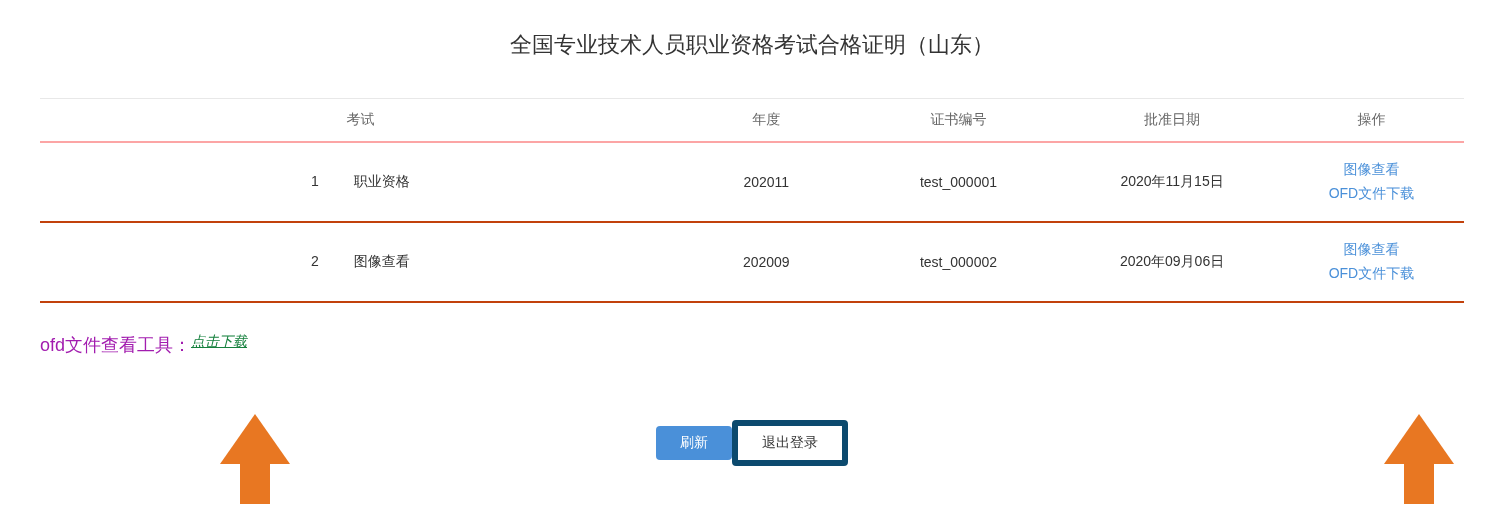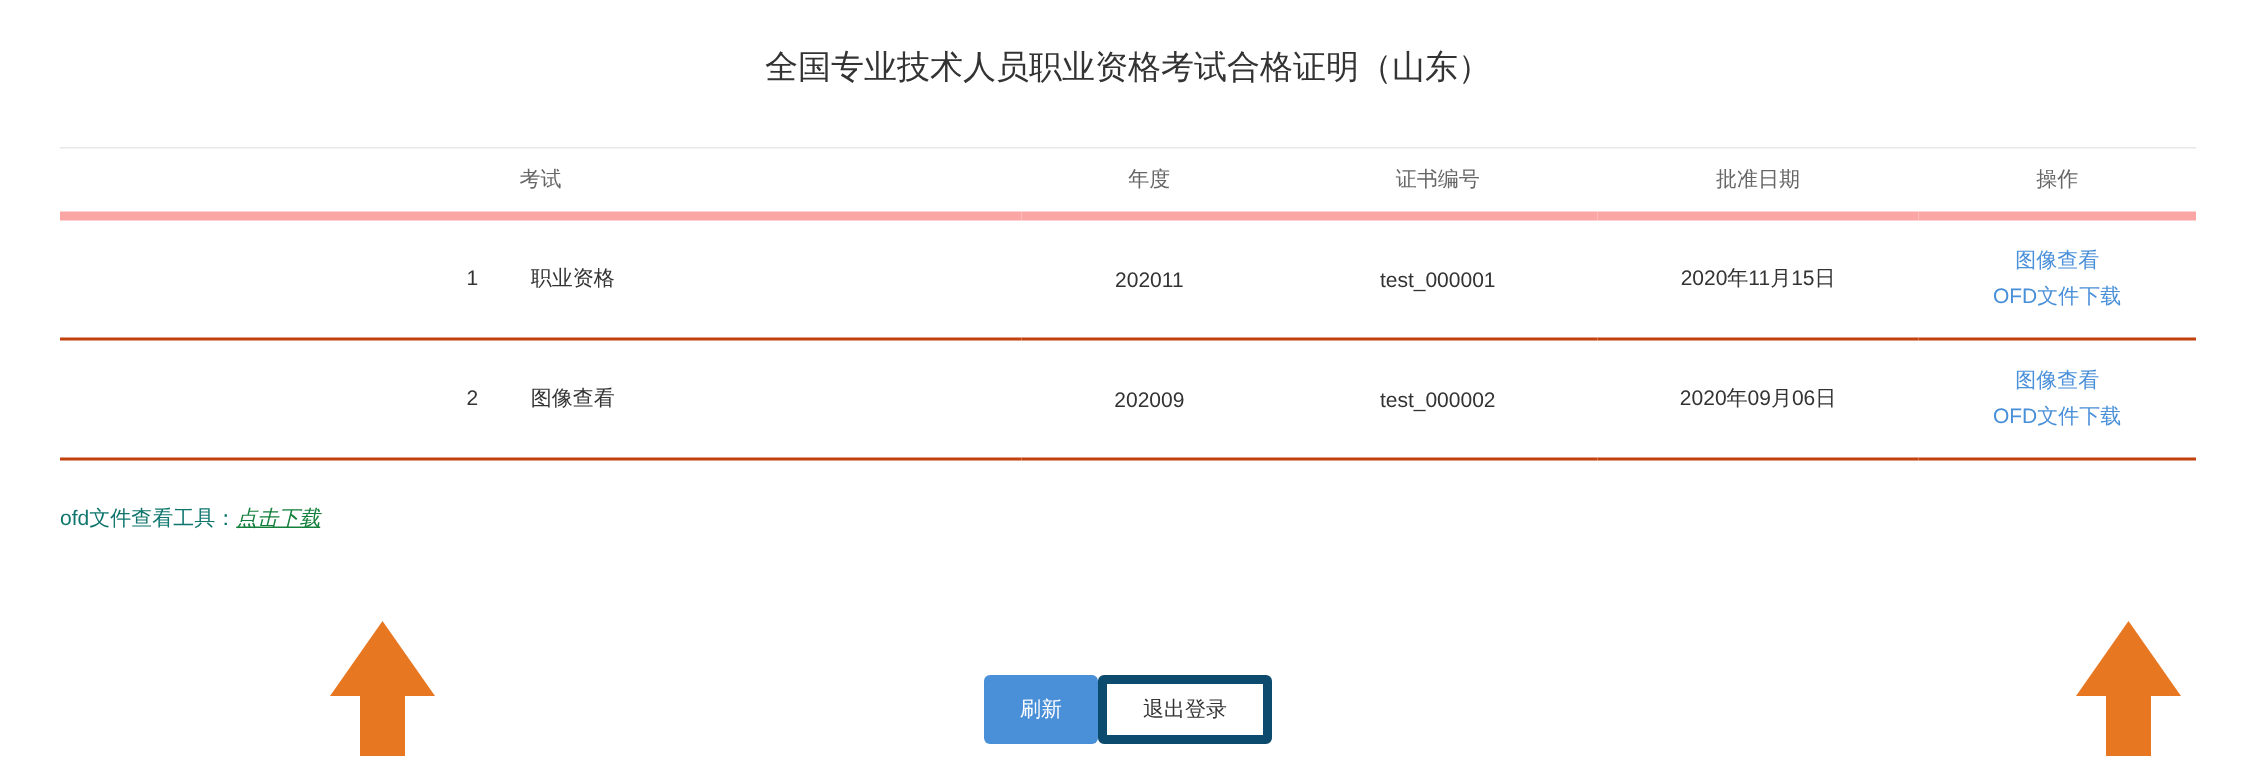--- a/index.html
+++ b/index.html
@@ -30,21 +30,21 @@
       margin-bottom: 38px;
       padding-top: 10px;
     }
     .data-table {
       width: 100%;
       border-collapse: collapse;
       font-size: 14px;
     }
     .data-table thead tr {
       border-top: 1px solid #e8e8e8;
-      border-bottom: 6px solid #fca5a5;
+      border-bottom: 2px solid #fca5a5;
     }
     .data-table thead th {
       padding: 12px 16px;
       font-weight: normal;
       color: #666;
       text-align: center;
     }
     .data-table tbody tr {
       border-bottom: 2px solid #c2410c;
     }
@@ -80,38 +80,39 @@
       font-size: 14px;
       cursor: pointer;
     }
     .footer-section {
       margin-top: 20px;
       display: flex;
       align-items: flex-start;
       padding: 10px 0;
     }
     .ofd-tool-text {
-      font-size: 14px;
-      color: #0f766e;
+      font-size: 18px;
+      color: #a21caf;
       text-align: center;
     }
     .ofd-download-link {
       color: #15803d;
       text-decoration: underline;
       cursor: pointer;
       font-size: 14px;
       font-style: italic;
     }
     .buttons-center {
       position: absolute;
-      bottom: 18px;
+      bottom: 48px;
       left: 50%;
       transform: translateX(-50%);
       display: flex;
       gap: 0;
+      align-items: center;
     }
     .btn-refresh {
       background-color: #4a90d9;
       color: #fff;
       border: none;
       padding: 8px 24px;
       font-size: 14px;
       border-radius: 4px;
       cursor: pointer;
       font-family: "Microsoft YaHei", Arial, sans-serif;

